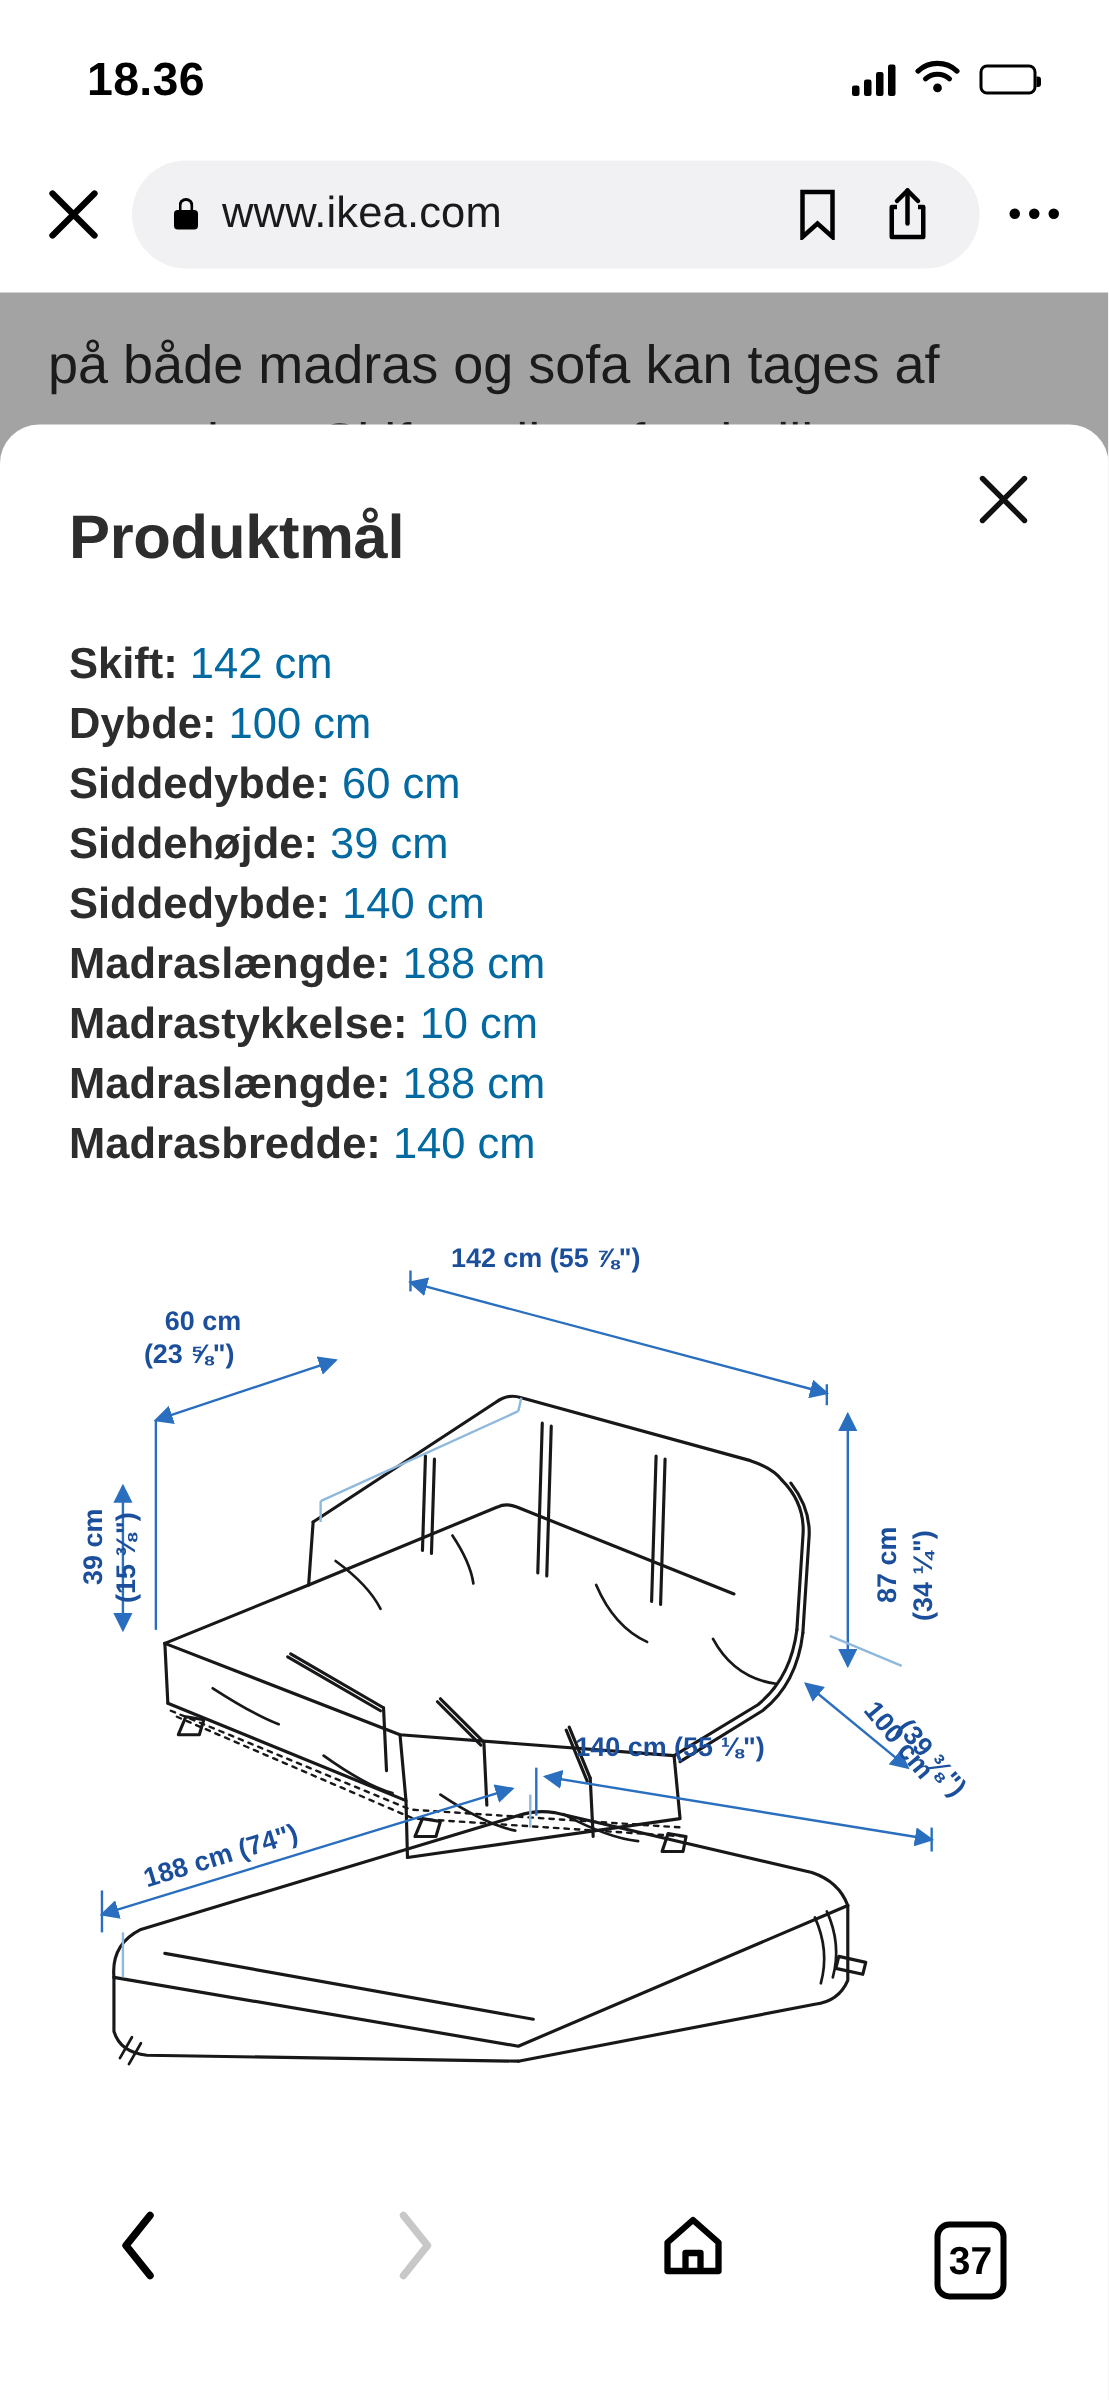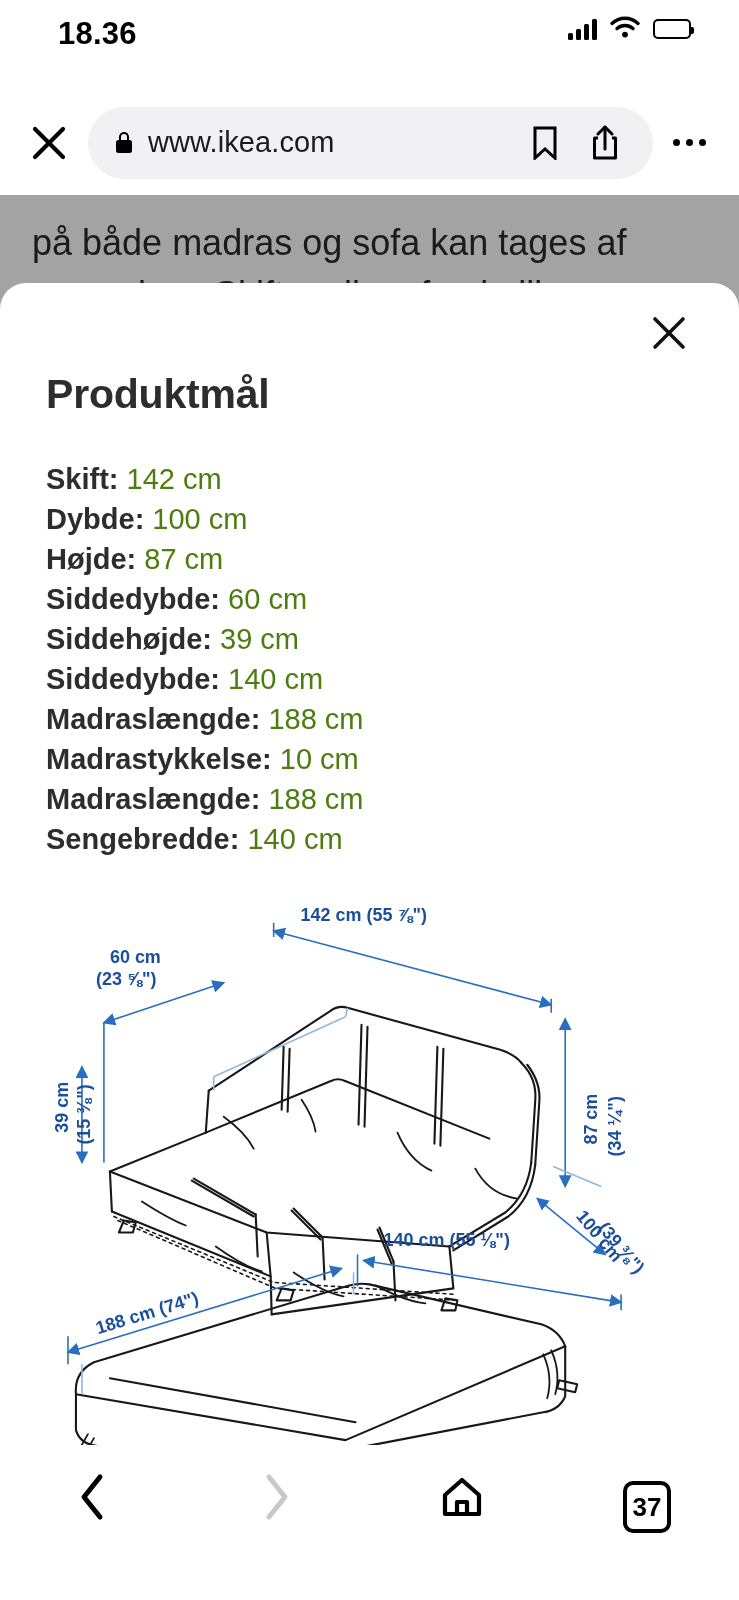--- a/index.html
+++ b/index.html
@@ -12,21 +12,21 @@
   .phone {
     position: relative;
     width: 739px; height: 1600px;
     background: #ffffff;
     overflow: hidden;
   }
 
   
   .statusbar {
     position: absolute; top: 0; left: 0; right: 0; height: 90px;
-    display: flex; align-items: flex-start; justify-content: space-between;
+    display: flex; align-items: center; justify-content: space-between;
     padding: 16px 48px 0 58px;
   }
   .status-time {
     font-size: 31px; font-weight: 600; color: #000; letter-spacing: 0.2px;
   }
   .status-icons { display: flex; align-items: center; gap: 13px; }
   .signal { display: flex; align-items: flex-end; gap: 3px; height: 21px; }
   .signal i { display: block; width: 5px; background: #000; border-radius: 1.5px; }
   .signal i:nth-child(1) { height: 7px; }
   .signal i:nth-child(2) { height: 11px; }
@@ -93,32 +93,32 @@
   .sheet {
     position: absolute; left: 0; right: 0; top: 283px; bottom: 0;
     background: #ffffff; border-radius: 26px 26px 0 0;
     overflow: hidden;
   }
   .sheet-close {
     position: absolute; top: 22px; right: 42px;
     width: 56px; height: 56px; display: flex; align-items: center; justify-content: center;
     cursor: pointer;
   }
-  .sheet-body { padding: 88px 44px 0 46px; }
+  .sheet-body { padding: 52px 44px 0 46px; }
   .sheet-title {
     font-size: 41px; font-weight: 700; color: #2d2d2d; letter-spacing: -0.2px;
     margin-bottom: 42px;
   }
   .spec-list { }
   .spec-row {
     font-size: 29px; line-height: 1.345; color: #3a3a3a; margin-bottom: 1px;
     white-space: nowrap;
   }
   .spec-row .k { font-weight: 700; color: #2d2d2d; }
-  .spec-row .v { font-weight: 400; color: #4d7c0f; }
+  .spec-row .v { font-weight: 400; color: #0369a1; }
 
   
   .diagrams { position: relative; margin-top: 36px; }
   .diagrams svg { display: block; width: 100%; height: auto; }
 
   
   .bottomnav {
     position: absolute; left: 0; right: 0; bottom: 0; height: 155px;
     background: #ffffff; display: flex; align-items: flex-start;
     justify-content: space-between; padding: 16px 46px 0 46px;
@@ -214,24 +214,20 @@
       <div class="spec-list">
         <div class="spec-row">
           <span class="k">Skift:</span>
           <span class="v">142 cm</span>
         </div>
         <div class="spec-row">
           <span class="k">Dybde:</span>
           <span class="v">100 cm</span>
         </div>
         <div class="spec-row">
-          <span class="k">Højde:</span>
-          <span class="v">87 cm</span>
-        </div>
-        <div class="spec-row">
           <span class="k">Siddedybde:</span>
           <span class="v">60 cm</span>
         </div>
         <div class="spec-row">
           <span class="k">Siddehøjde:</span>
           <span class="v">39 cm</span>
         </div>
         <div class="spec-row">
           <span class="k">Siddedybde:</span>
           <span class="v">140 cm</span>
@@ -242,21 +238,21 @@
         </div>
         <div class="spec-row">
           <span class="k">Madrastykkelse:</span>
           <span class="v">10 cm</span>
         </div>
         <div class="spec-row">
           <span class="k">Madraslængde:</span>
           <span class="v">188 cm</span>
         </div>
         <div class="spec-row">
-          <span class="k">Sengebredde:</span>
+          <span class="k">Madrasbredde:</span>
           <span class="v">140 cm</span>
         </div>
       </div>
 
       <div class="diagrams">
         <svg viewBox="0 0 650 560">
           <defs>
             <marker id="ar" markerWidth="8" markerHeight="8" refX="7" refY="4" orient="auto">
               <path d="M0,0 L8,4 L0,8 Z" fill="#2a6fbf"></path>
             </marker>

